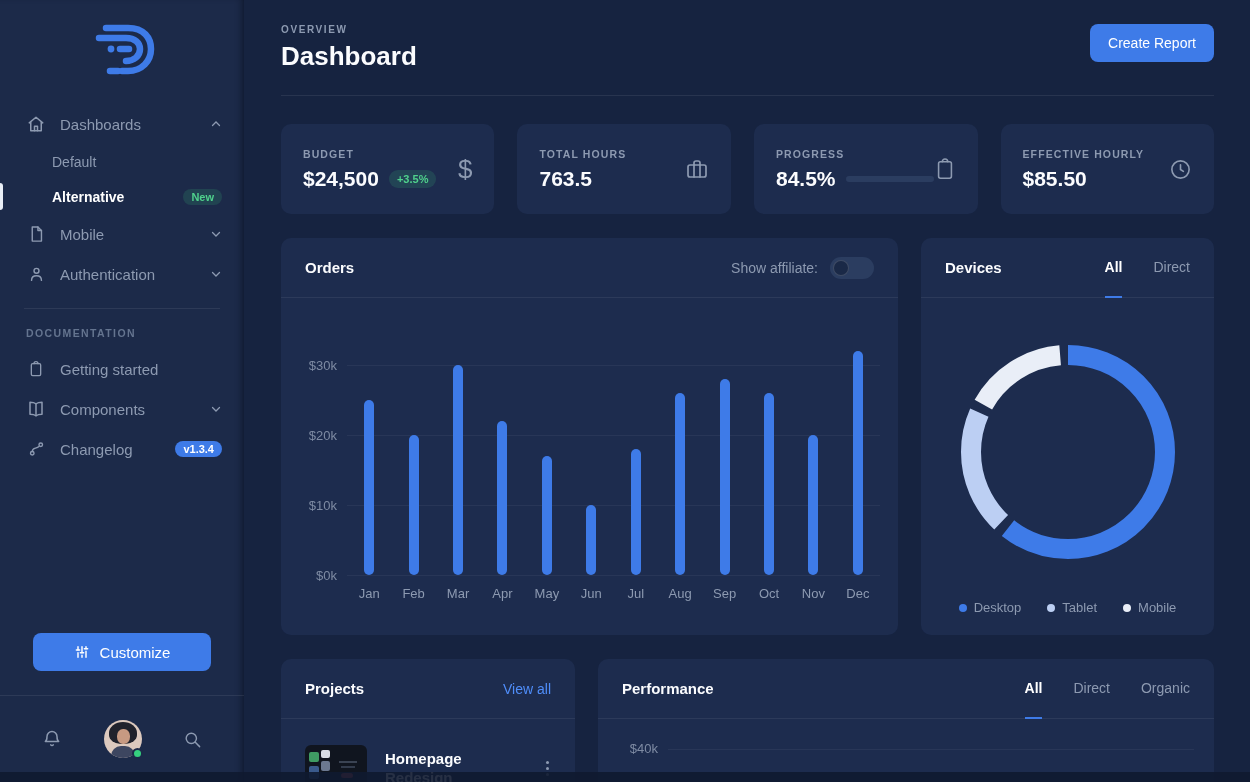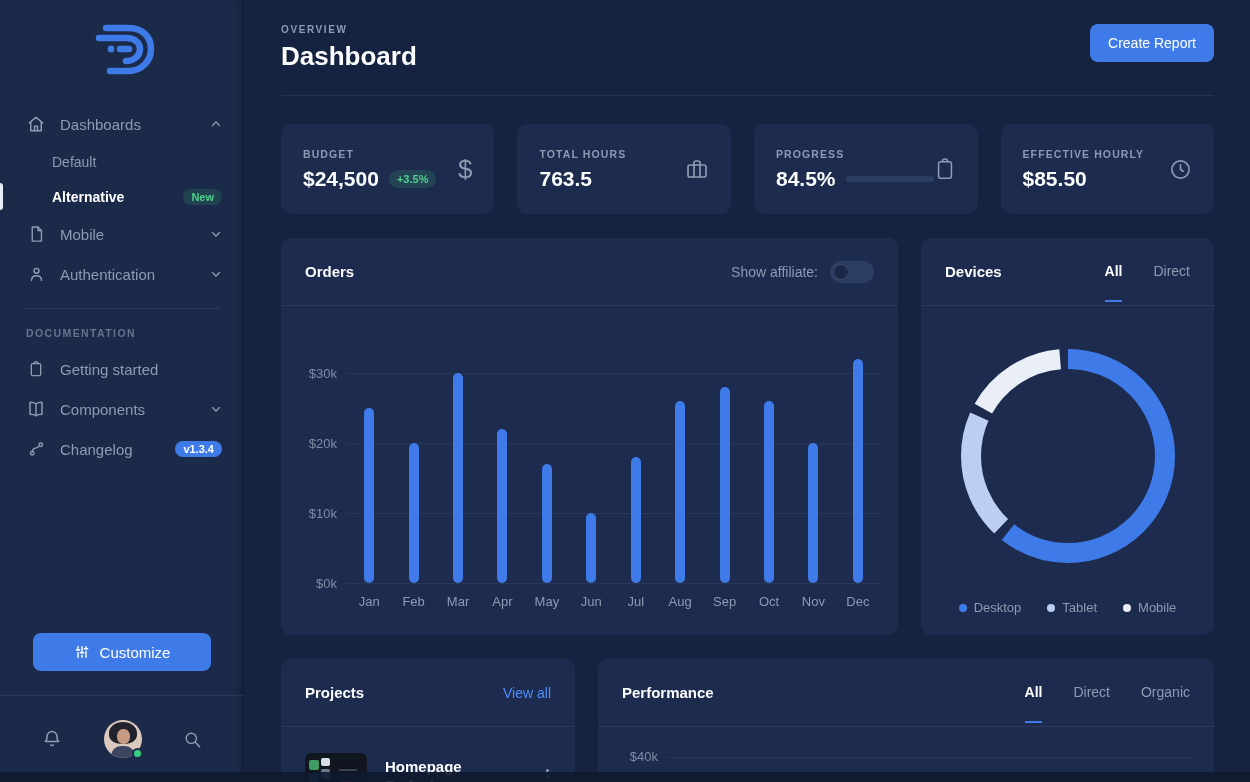--- a/index.html
+++ b/index.html
@@ -95,21 +95,21 @@
     padding:3px 8px; border-radius:9px;
   }
   .stat-icon { color:#8d9ab1; display:inline-flex; }
   .dollar-glyph { font-size:26px; color:#8d9ab1; font-weight:400; }
   .progress-track { width:88px; height:6px; background:#2b3d60; border-radius:3px; overflow:hidden; }
   .progress-fill { height:100%; background:#3e7be8; border-radius:3px; }
 
   
   .card { background:#1d2c4e; border-radius:10px; overflow:hidden; }
   .card-head {
-    height:68px; padding:0 24px; display:flex; align-items:center;
+    height:60px; padding:0 24px; display:flex; align-items:center;
     justify-content:space-between; border-bottom:1px solid rgba(255,255,255,.07);
   }
   .card-title { font-size:15px; font-weight:700; color:#fbfcfe; }
   .tabs { display:flex; gap:31px; height:58px; }
   .tab {
     display:flex; align-items:center; font-size:14px; color:#8d9ab1; cursor:pointer;
     border-bottom:2px solid transparent; margin-bottom:-1px;
   }
   .tab.active { color:#ffffff; font-weight:700; border-bottom-color:#3e7be8; }
   .link { color:#4f8df9; font-size:14px; cursor:pointer; }

